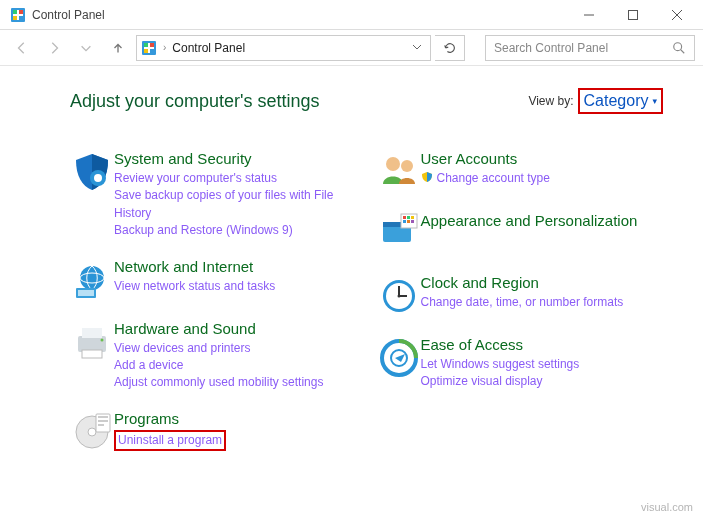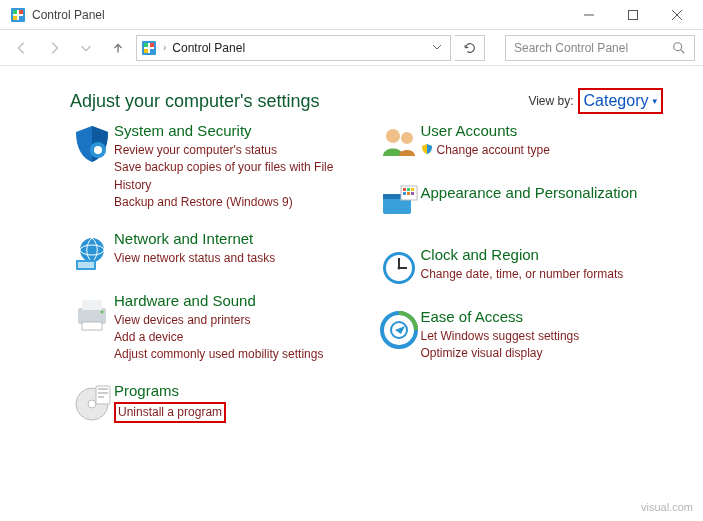--- a/index.html
+++ b/index.html
@@ -50,39 +50,39 @@
       gap: 6px;
     }
     .addressbar .cp-icon { width: 16px; height: 16px; display:flex; }
     .addressbar .crumb { font-size: 12px; color: #222; }
     .addressbar .chev { color: #888; font-size: 10px; }
     .addressbar .flex { flex: 1; }
     .addressbar .drop { color: #666; padding: 0 4px; }
     .refresh-btn { width: 30px; height: 26px; border: 1px solid #ccc; border-left: none; display: flex; align-items: center; justify-content: center; }
     .refresh-btn svg { width: 14px; height: 14px; }
     .searchbox {
-      width: 190px; height: 26px;
+      width: 210px; height: 26px;
       border: 1px solid #ccc;
       display: flex; align-items: center;
       padding: 0 8px;
       margin-left: 16px;
       color: #777;
     }
     .searchbox input {
       border: none; outline: none; flex: 1; font-size: 12px; color: #333; background: transparent;
     }
     .searchbox input::placeholder { color: #888; }
     .searchbox .search-icon { width: 14px; height: 14px; color: #888; }
     .content {
       padding: 22px 40px 10px 70px;
     }
     .heading-row {
       display: flex;
       align-items: center;
-      margin-bottom: 8px;
+      margin-bottom: 36px;
     }
     .heading {
       font-size: 18px;
       color: #0c5b2e;
       font-weight: 400;
       flex: 1;
     }
     .viewby { font-size: 12px; color: #333; margin-right: 4px; }
     .viewby-value {
       color: #0a54c0;
@@ -109,21 +109,21 @@
     .cat-body { flex: 1; }
     .cat-title {
       color: #0a6b1f;
       font-size: 15px;
       font-weight: 400;
       margin-bottom: 2px;
       line-height: 1.2;
     }
     .cat-link {
       display: block;
-      color: #7f1d1d;
+      color: #8b5cf6;
       font-size: 12px;
       line-height: 1.45;
       text-decoration: none;
     }
     .cat-link.hl { border: 2px solid #d40000; padding: 0 2px; display: inline-block; }
     .watermark {
       position: fixed;
       bottom: 8px; right: 10px;
       font-size: 11px;
       color: #b5b5b5;

